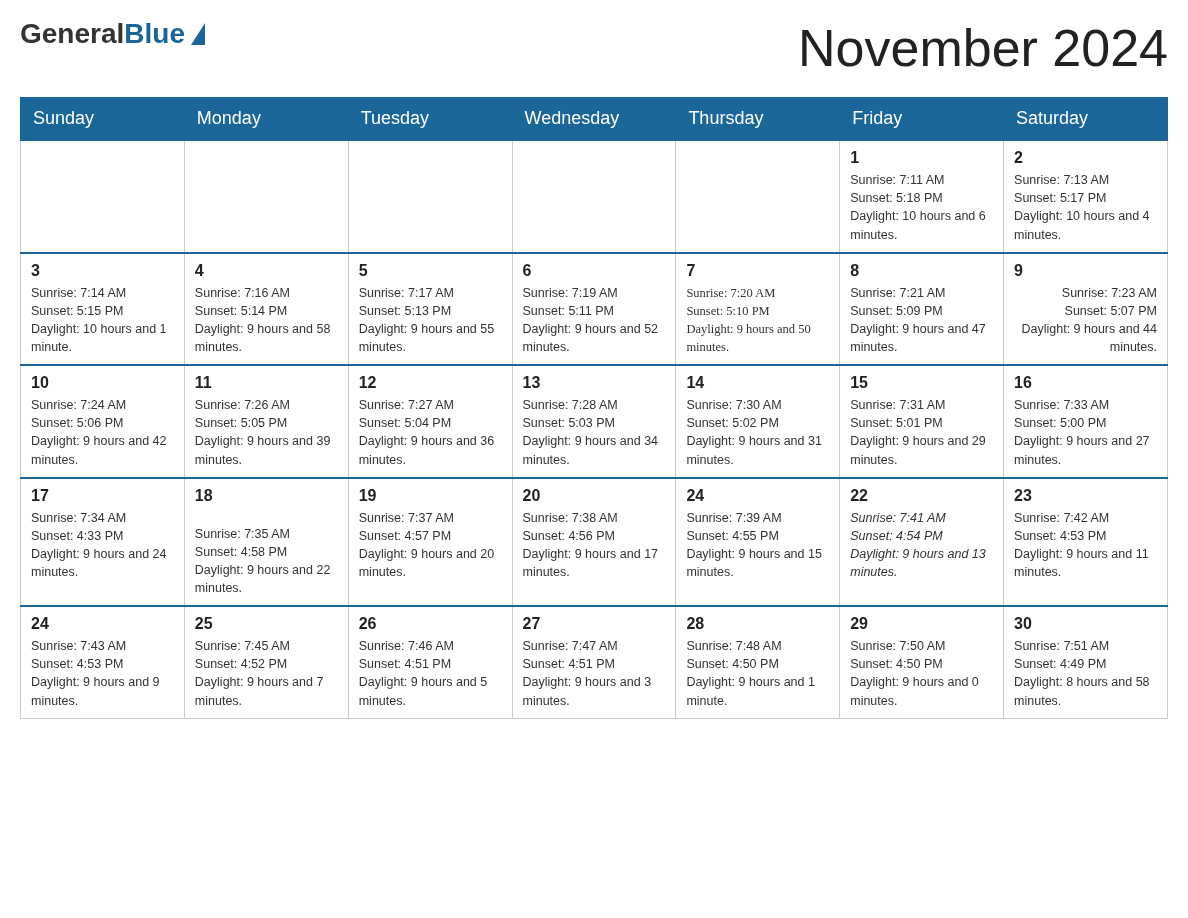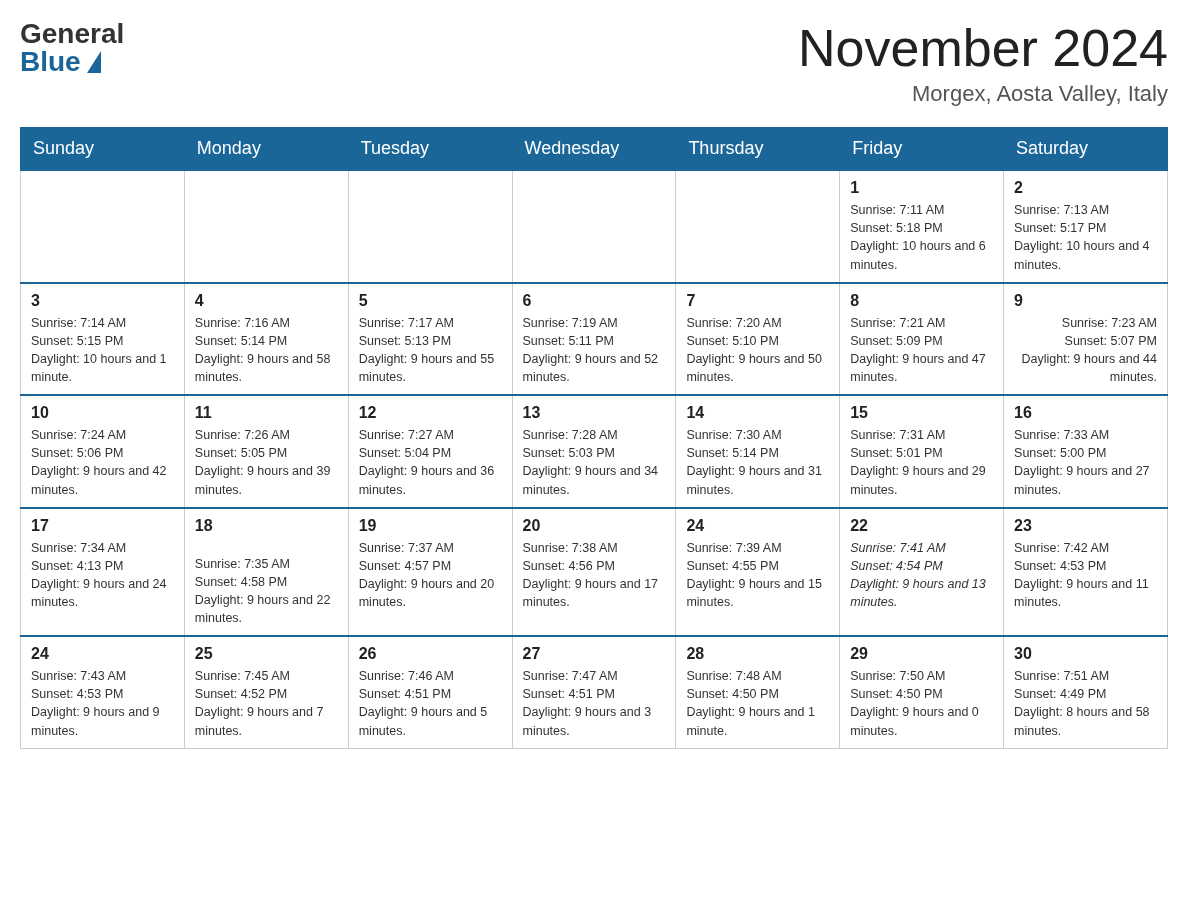--- a/index.html
+++ b/index.html
@@ -11,21 +11,21 @@
       min-height: 918px;
     }
     .header {
       display: flex;
       justify-content: space-between;
       align-items: flex-start;
       margin-bottom: 20px;
     }
     .logo {
       display: flex;
-      flex-direction: column;
+      flex-direction: row;
       align-items: flex-start;
     }
     .logo-general {
       font-size: 28px;
       font-weight: bold;
       color: #333;
       line-height: 1;
     }
     .logo-blue {
       font-size: 28px;
@@ -105,21 +105,20 @@
 <div class="header">
   <div class="logo">
     <div class="logo-general">General</div>
     <div class="logo-blue">
       <span>Blue</span>
       <span class="logo-triangle"></span>
     </div>
   </div>
   <div class="title-section">
     <div class="month-title">November 2024</div>
-    <div class="location">Morgex, Aosta Valley, Italy</div>
   </div>
 </div>
 
 <table class="calendar">
   <thead>
     <tr>
     <th>Sunday</th>
         <th>Monday</th>
         <th>Tuesday</th>
         <th>Wednesday</th>
@@ -168,21 +167,21 @@
 Daylight: 9 hours and 55 minutes.</div>
         </td>
         <td>
           <div class="day-number">6</div>
           <div class="day-info" style="white-space: pre-line;">Sunrise: 7:19 AM
 Sunset: 5:11 PM
 Daylight: 9 hours and 52 minutes.</div>
         </td>
         <td>
           <div class="day-number">7</div>
-          <div class="day-info" style="white-space: pre-line;">Sunrise: 7:20 AM
+          <div class="day-info" style="white-space: pre-line; font-family: Liberation Serif, serif;">Sunrise: 7:20 AM
 Sunset: 5:10 PM
 Daylight: 9 hours and 50 minutes.</div>
         </td>
         <td>
           <div class="day-number">8</div>
           <div class="day-info" style="white-space: pre-line;">Sunrise: 7:21 AM
 Sunset: 5:09 PM
 Daylight: 9 hours and 47 minutes.</div>
         </td>
         <td>
@@ -213,41 +212,41 @@
         </td>
         <td>
           <div class="day-number">13</div>
           <div class="day-info" style="white-space: pre-line;">Sunrise: 7:28 AM
 Sunset: 5:03 PM
 Daylight: 9 hours and 34 minutes.</div>
         </td>
         <td>
           <div class="day-number">14</div>
           <div class="day-info" style="white-space: pre-line;">Sunrise: 7:30 AM
-Sunset: 5:14 PM
+Sunset: 5:02 PM
 Daylight: 9 hours and 31 minutes.</div>
         </td>
         <td>
           <div class="day-number">15</div>
           <div class="day-info" style="white-space: pre-line;">Sunrise: 7:31 AM
 Sunset: 5:01 PM
 Daylight: 9 hours and 29 minutes.</div>
         </td>
         <td>
           <div class="day-number">16</div>
           <div class="day-info" style="white-space: pre-line;">Sunrise: 7:33 AM
 Sunset: 5:00 PM
 Daylight: 9 hours and 27 minutes.</div>
         </td>
       </tr>
       <tr class="week-row">
         <td>
           <div class="day-number">17</div>
           <div class="day-info" style="white-space: pre-line;">Sunrise: 7:34 AM
-Sunset: 4:13 PM
+Sunset: 4:33 PM
 Daylight: 9 hours and 24 minutes.</div>
         </td>
         <td>
           <div class="day-number">18</div>
           <div class="day-info" style="white-space: pre-line; margin-top: 20px;">Sunrise: 7:35 AM
 Sunset: 4:58 PM
 Daylight: 9 hours and 22 minutes.</div>
         </td>
         <td>
           <div class="day-number">19</div>

